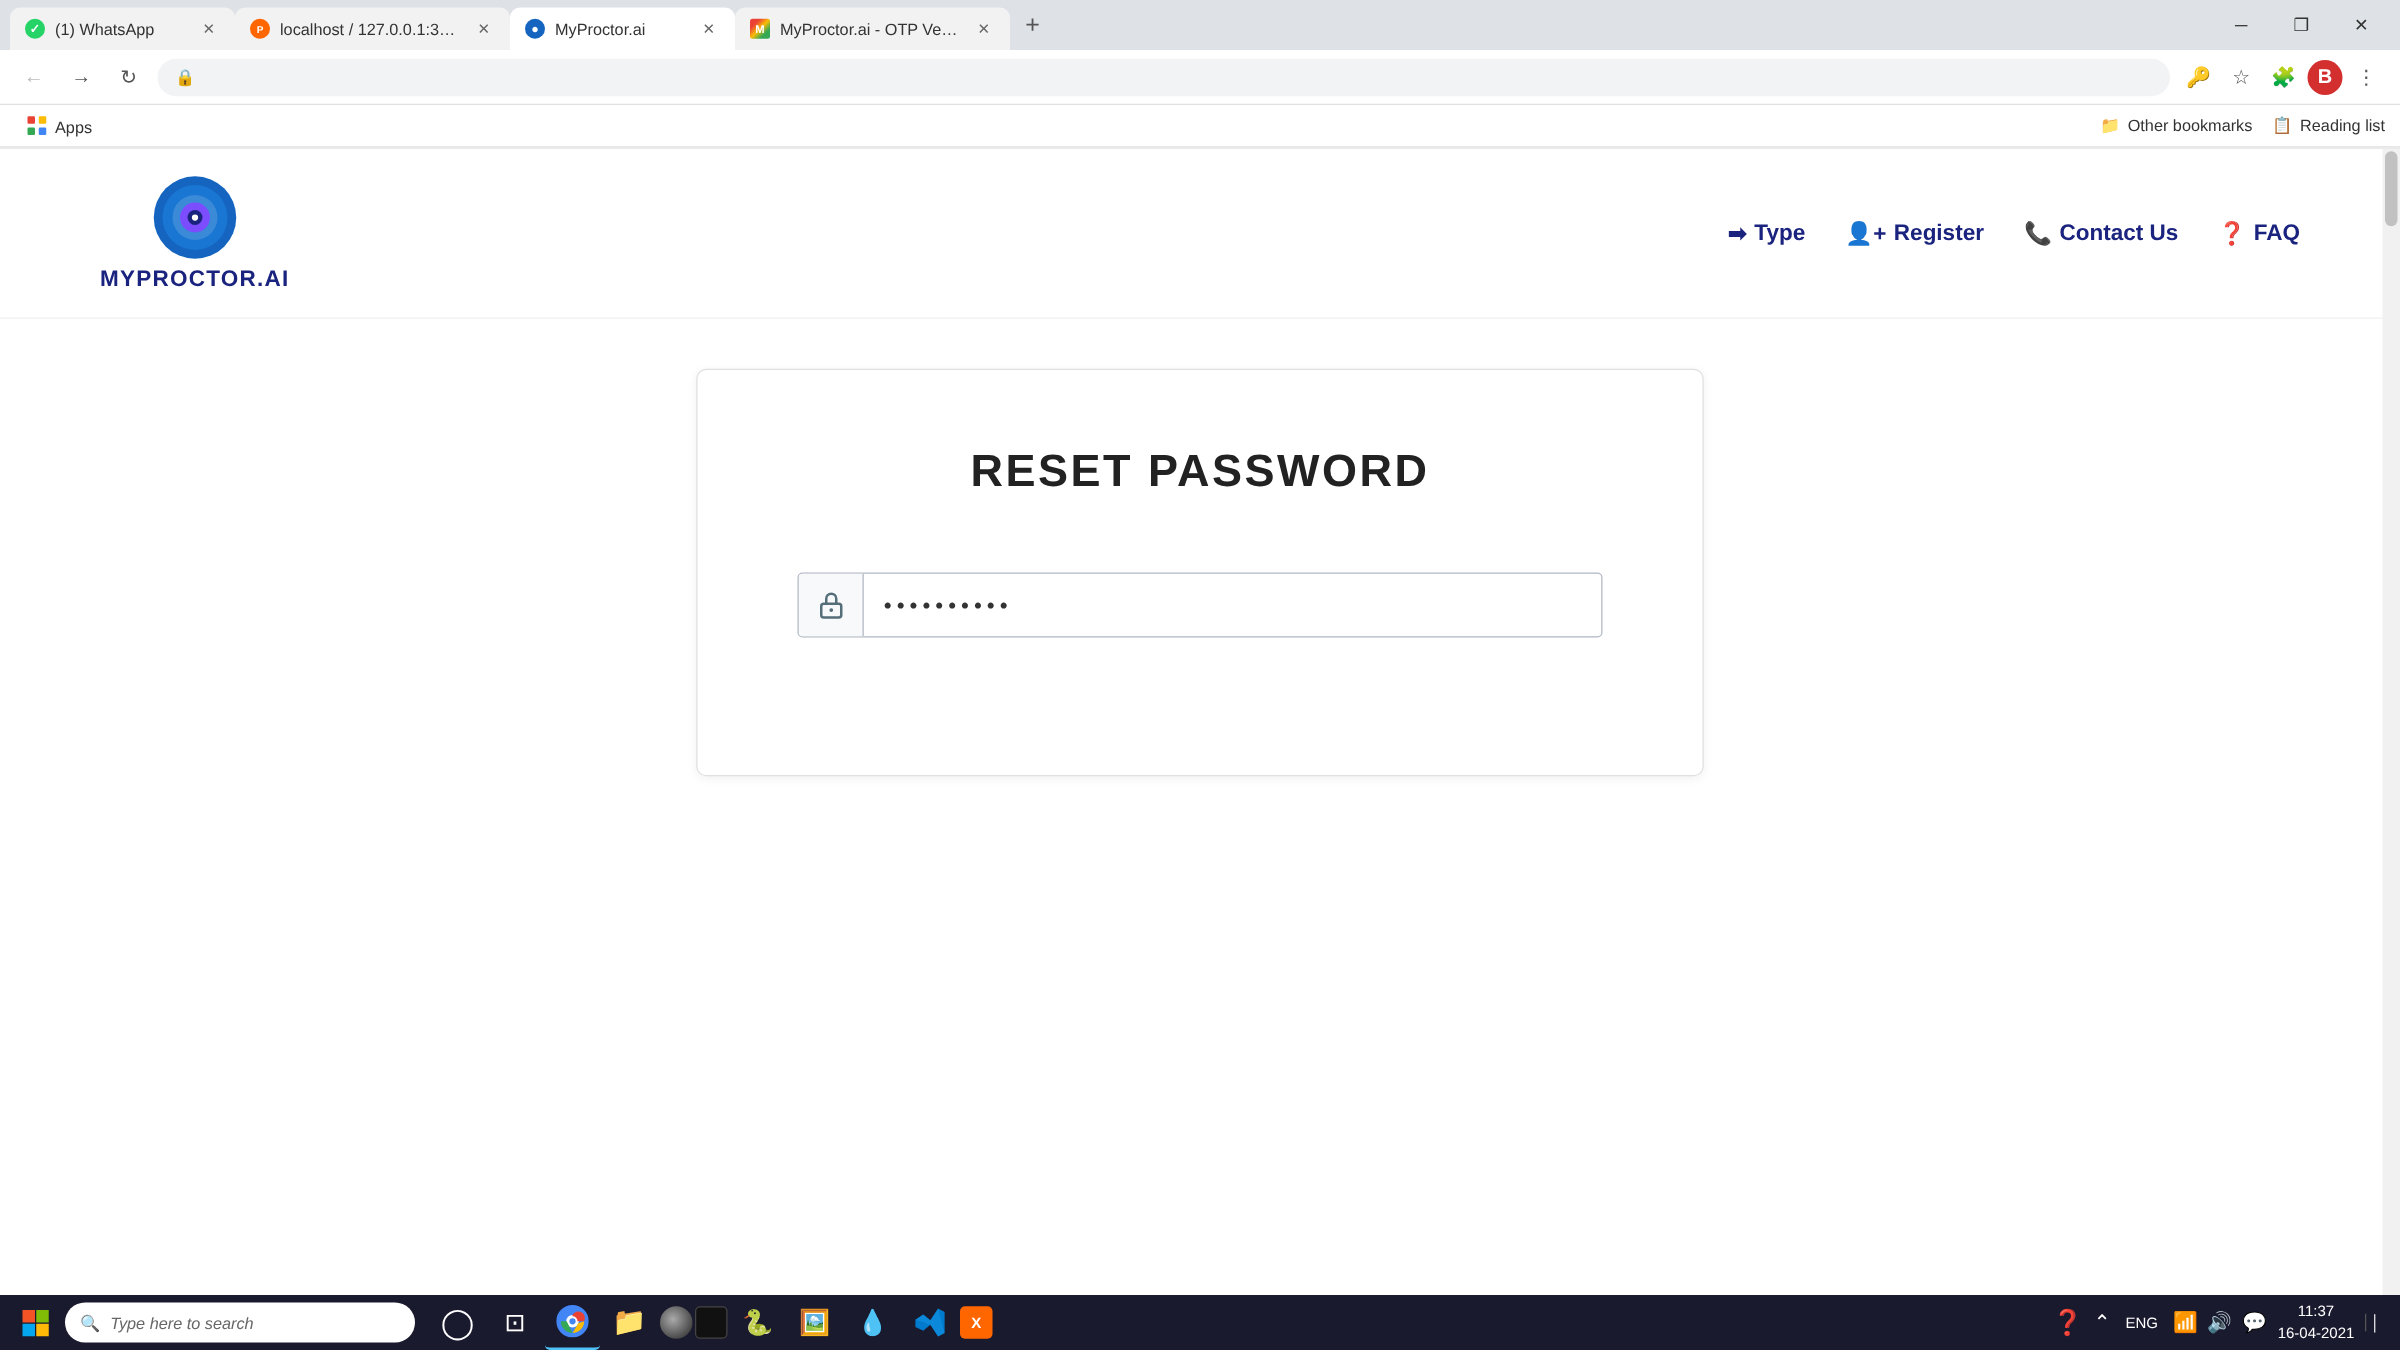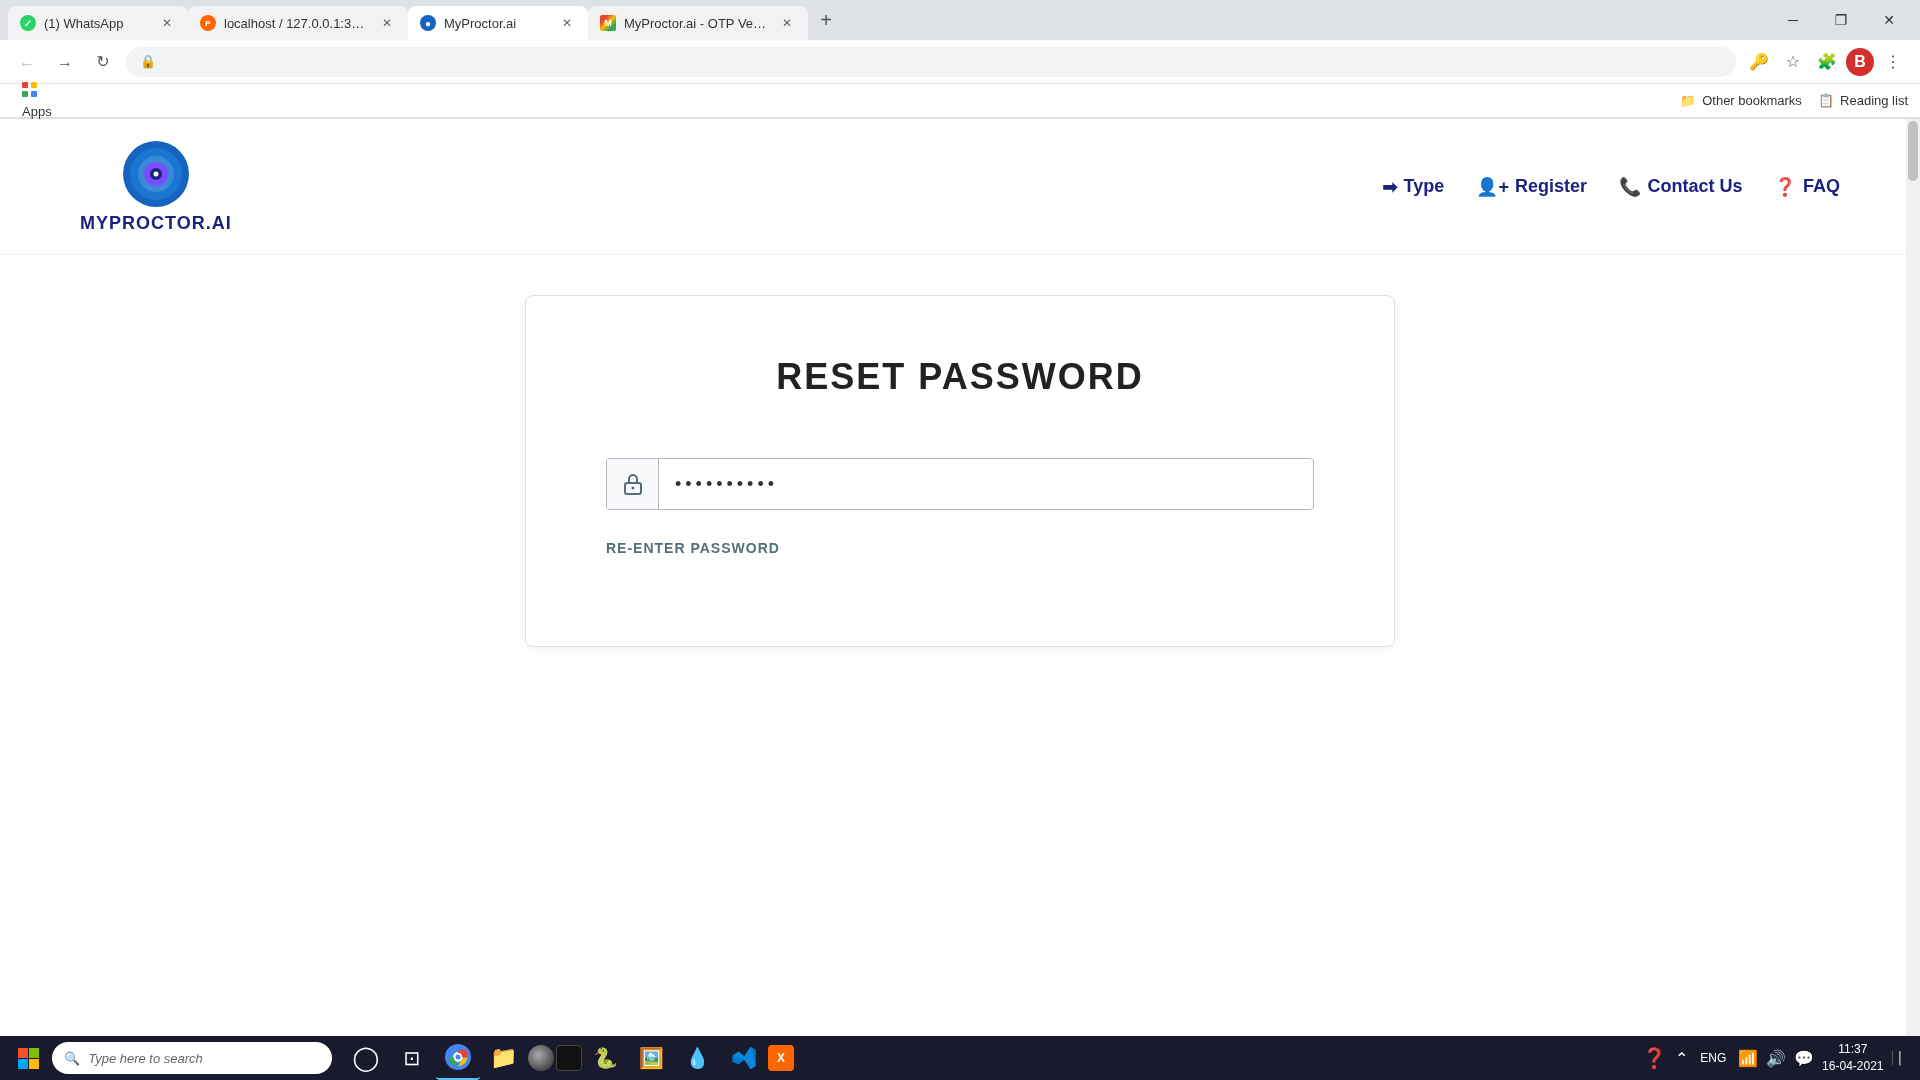--- a/index.html
+++ b/index.html
@@ -140,28 +140,27 @@
       display: flex;
       align-items: center;
       background: #fff;
       height: 34px;
       padding: 0 12px;
       border-bottom: 1px solid #e0e0e0;
       gap: 4px;
     }
     .bookmark-item {
       display: flex;
-      align-items: flex-start;
+      align-items: flex-end;
       gap: 6px;
       padding: 4px 10px;
       border-radius: 4px;
       font-size: 13px;
       color: #333;
       cursor: pointer;
-      flex-direction: column;
     }
     .bookmarks-right {
       margin-left: auto;
       display: flex;
       align-items: center;
       gap: 16px;
       font-size: 13px;
       color: #333;
     }
     .bookmark-folder {
@@ -242,21 +241,21 @@
     .main-content {
       padding: 40px 80px;
       display: flex;
       justify-content: center;
     }
     .reset-card {
       background: #fff;
       border: 1px solid #e0e0e0;
       border-radius: 8px;
       padding: 60px 80px 80px;
-      width: 870px;
+      width: 806px;
       box-shadow: 0 2px 8px rgba(0,0,0,0.06);
     }
     .reset-title {
       text-align: center;
       font-size: 36px;
       font-weight: 700;
       color: #222;
       letter-spacing: 2px;
       margin-bottom: 60px;
     }
@@ -531,21 +530,20 @@
         <div class="input-icon">
           <svg width="24" height="24" viewBox="0 0 24 24" fill="none">
             <rect x="4" y="11" width="16" height="11" rx="2" stroke="#546e7a" stroke-width="2" fill="none"></rect>
             <path d="M8 11V7a4 4 0 018 0v4" stroke="#546e7a" stroke-width="2" fill="none"></path>
             <circle cx="12" cy="16" r="1.5" fill="#546e7a"></circle>
           </svg>
         </div>
         <input class="input-field" type="password" value="••••••••••" style="">
       </div>
 
-      <div class="field-label">RE-ENTER PASSWORD</div>
     </div>
   </div>
 
   <div class="scrollbar" style="position:absolute;right:0;top:0;">
     <div class="scrollbar-thumb"></div>
   </div>
 </div>
 
 <div class="taskbar">
   <div class="taskbar-start">

